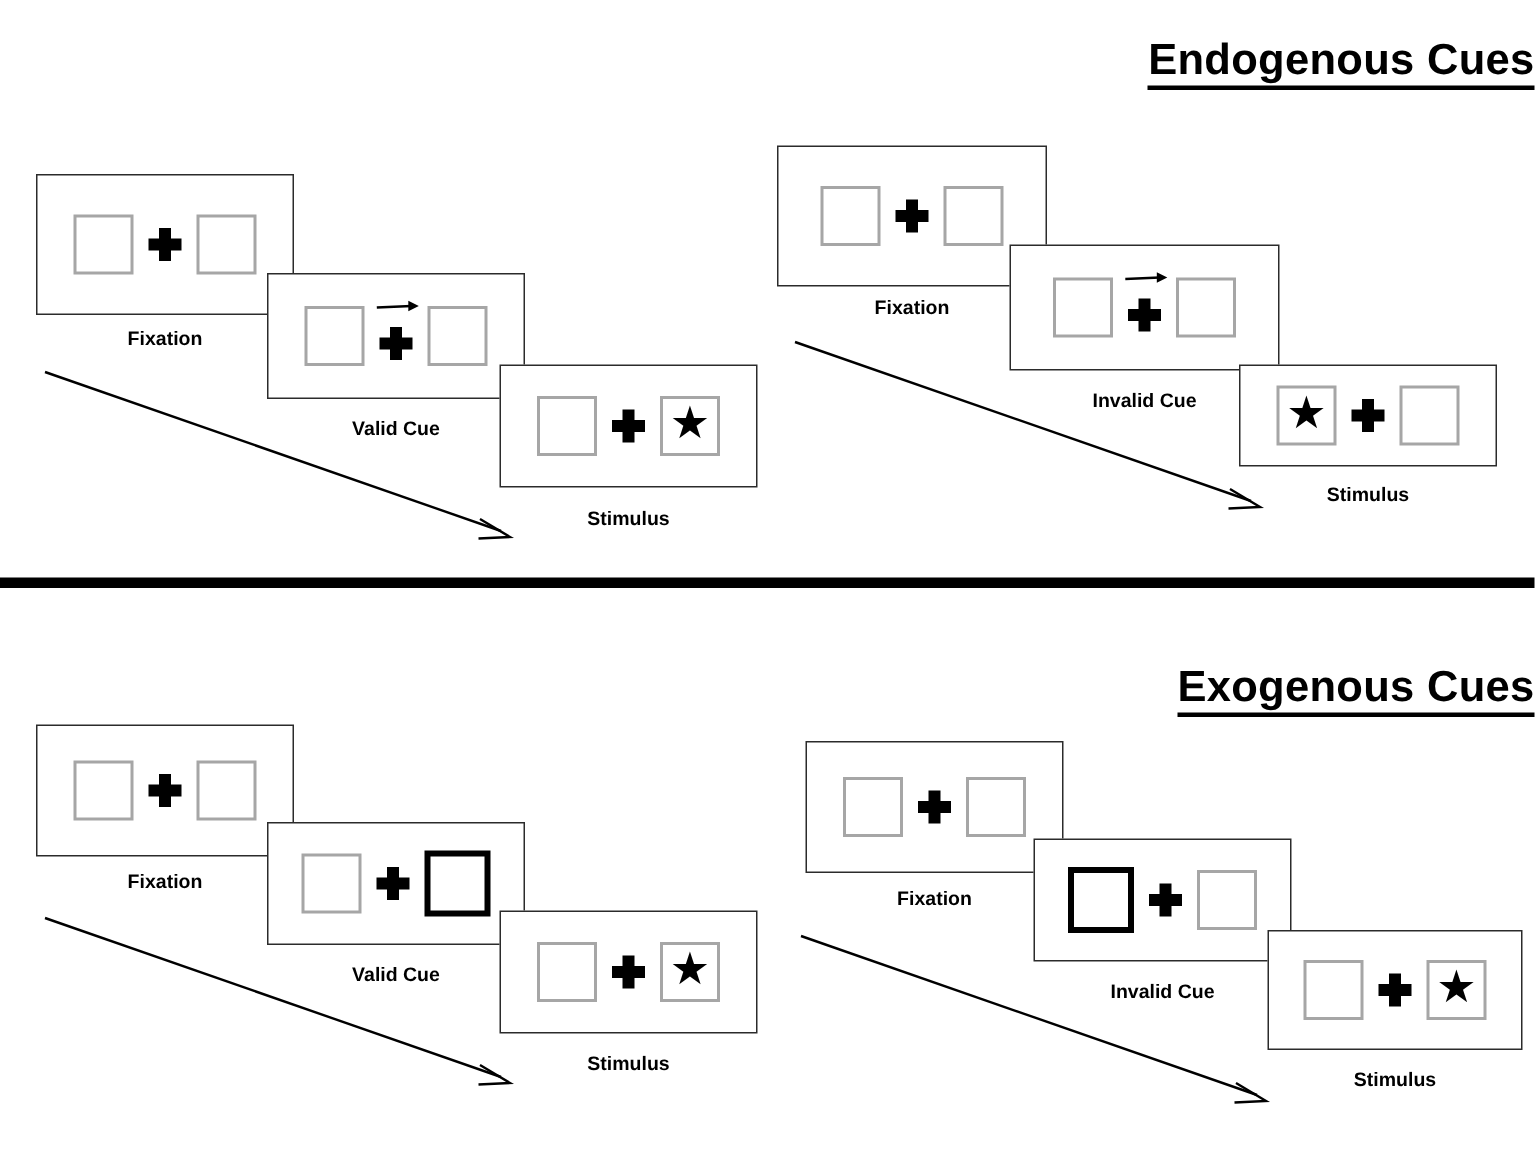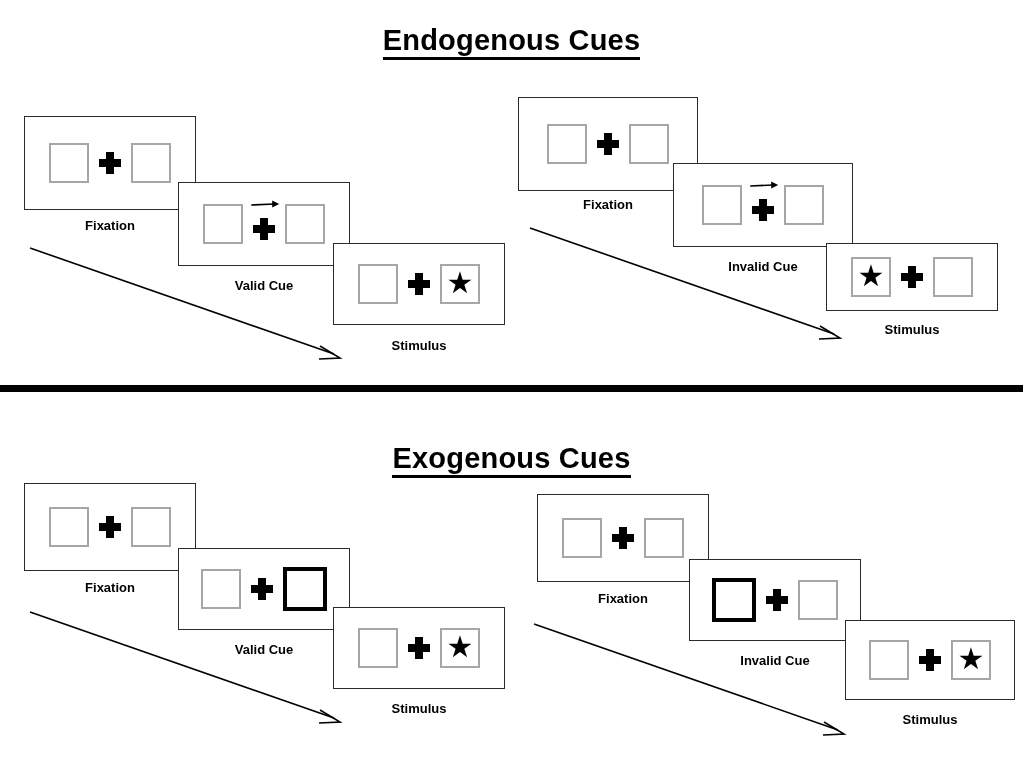--- a/index.html
+++ b/index.html
@@ -13,21 +13,21 @@
     position: relative;
     overflow: hidden;
     font-family: "Liberation Sans", sans-serif;
     color: #000000;
   }
 
   
   .section-title {
     position: absolute;
     width: 1023px;
-    text-align: center;
+    text-align: right;
     font-size: 29px;
     font-weight: bold;
     letter-spacing: 0.2px;
     color: #000;
   }
   .section-title span {
     border-bottom: 3px solid #000;
     padding-bottom: 1px;
   }
 

